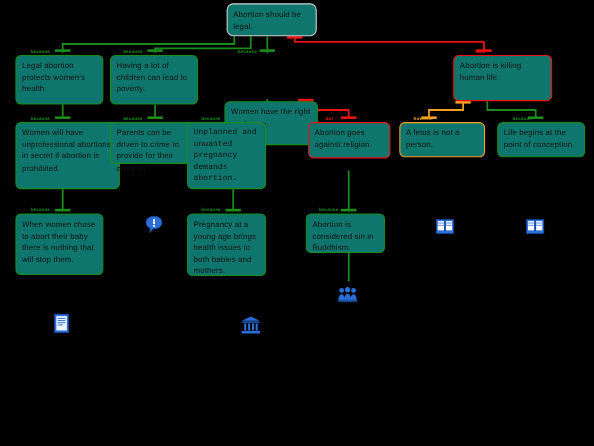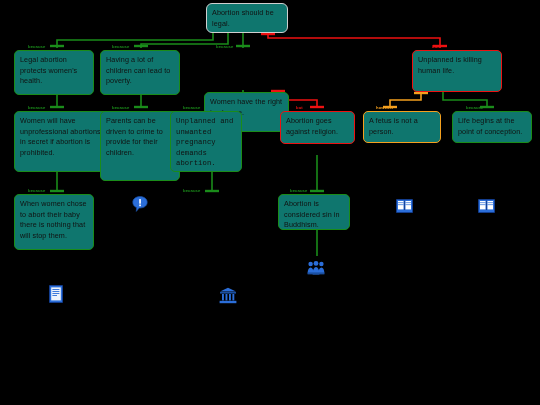--- a/index.html
+++ b/index.html
@@ -111,30 +111,30 @@
     <span>Having a lot of children can lead to poverty.</span>
   </div>
 
   <div class="lbl" style="left:216px;top:44px;">because</div>
   <div class="node" style="left:204px;top:50px;width:85px;height:40px;margin-top:42px;">
     <span>Women have the right to choose.</span>
   </div>
 
   <div class="lbl red" style="left:432px;top:44px;">but</div>
   <div class="node red" style="left:412px;top:50px;width:90px;height:42px;">
-    <span>Unplanned is killing human life.</span>
+    <span>Abortion is killing human life.</span>
   </div>
 
   <div class="lbl" style="left:28px;top:105px;">because</div>
   <div class="node" style="left:14px;top:111px;width:95px;height:61px;">
     <span>Women will have unprofessional abortions in secret if abortion is prohibited.</span>
   </div>
 
   <div class="lbl" style="left:112px;top:105px;">because</div>
-  <div class="node" style="left:100px;top:111px;width:80px;height:70px;">
+  <div class="node" style="left:100px;top:111px;width:80px;height:38px;">
     <span>Parents can be driven to crime to provide for their children.</span>
   </div>
 
   <div class="lbl" style="left:183px;top:105px;">because</div>
   <div class="node" style="left:170px;top:111px;width:72px;height:61px;font-family:Liberation Mono, monospace;">
     <span>Unplanned and unwanted pregnancy demands abortion.</span>
   </div>
 
   <div class="lbl red" style="left:296px;top:105px;">but</div>
   <div class="node red" style="left:280px;top:111px;width:75px;height:33px;">
@@ -150,20 +150,23 @@
   <div class="node" style="left:452px;top:111px;width:80px;height:32px;">
     <span>Life begins at the point of conception.</span>
   </div>
 
   <div class="lbl" style="left:28px;top:188px;">because</div>
   <div class="node" style="left:14px;top:194px;width:80px;height:56px;">
     <span>When women chose to abort their baby there is nothing that will stop them.</span>
   </div>
 
   <div class="lbl" style="left:183px;top:188px;">because</div>
+  <div class="node" style="left:170px;top:194px;width:72px;height:57px;">
+    <span>Pregnancy at a young age brings health issues to both babies and mothers.</span>
+  </div>
 
   <div class="lbl" style="left:290px;top:188px;">because</div>
   <div class="node" style="left:278px;top:194px;width:72px;height:36px;">
     <span>Abortion is considered sin in Buddhism.</span>
   </div>
 
   <div class="icon" style="left:132px;top:196px;width:16px;height:18px;">
     <svg width="16" height="18" viewBox="0 0 16 18">
       <path d="M8 0.6 C3.6 0.6 0.8 3.1 0.8 6.3 C0.8 8.7 2.3 10.7 4.6 11.6
                L4.3 15.4 L7.2 11.9 C7.5 12 7.7 12 8 12

